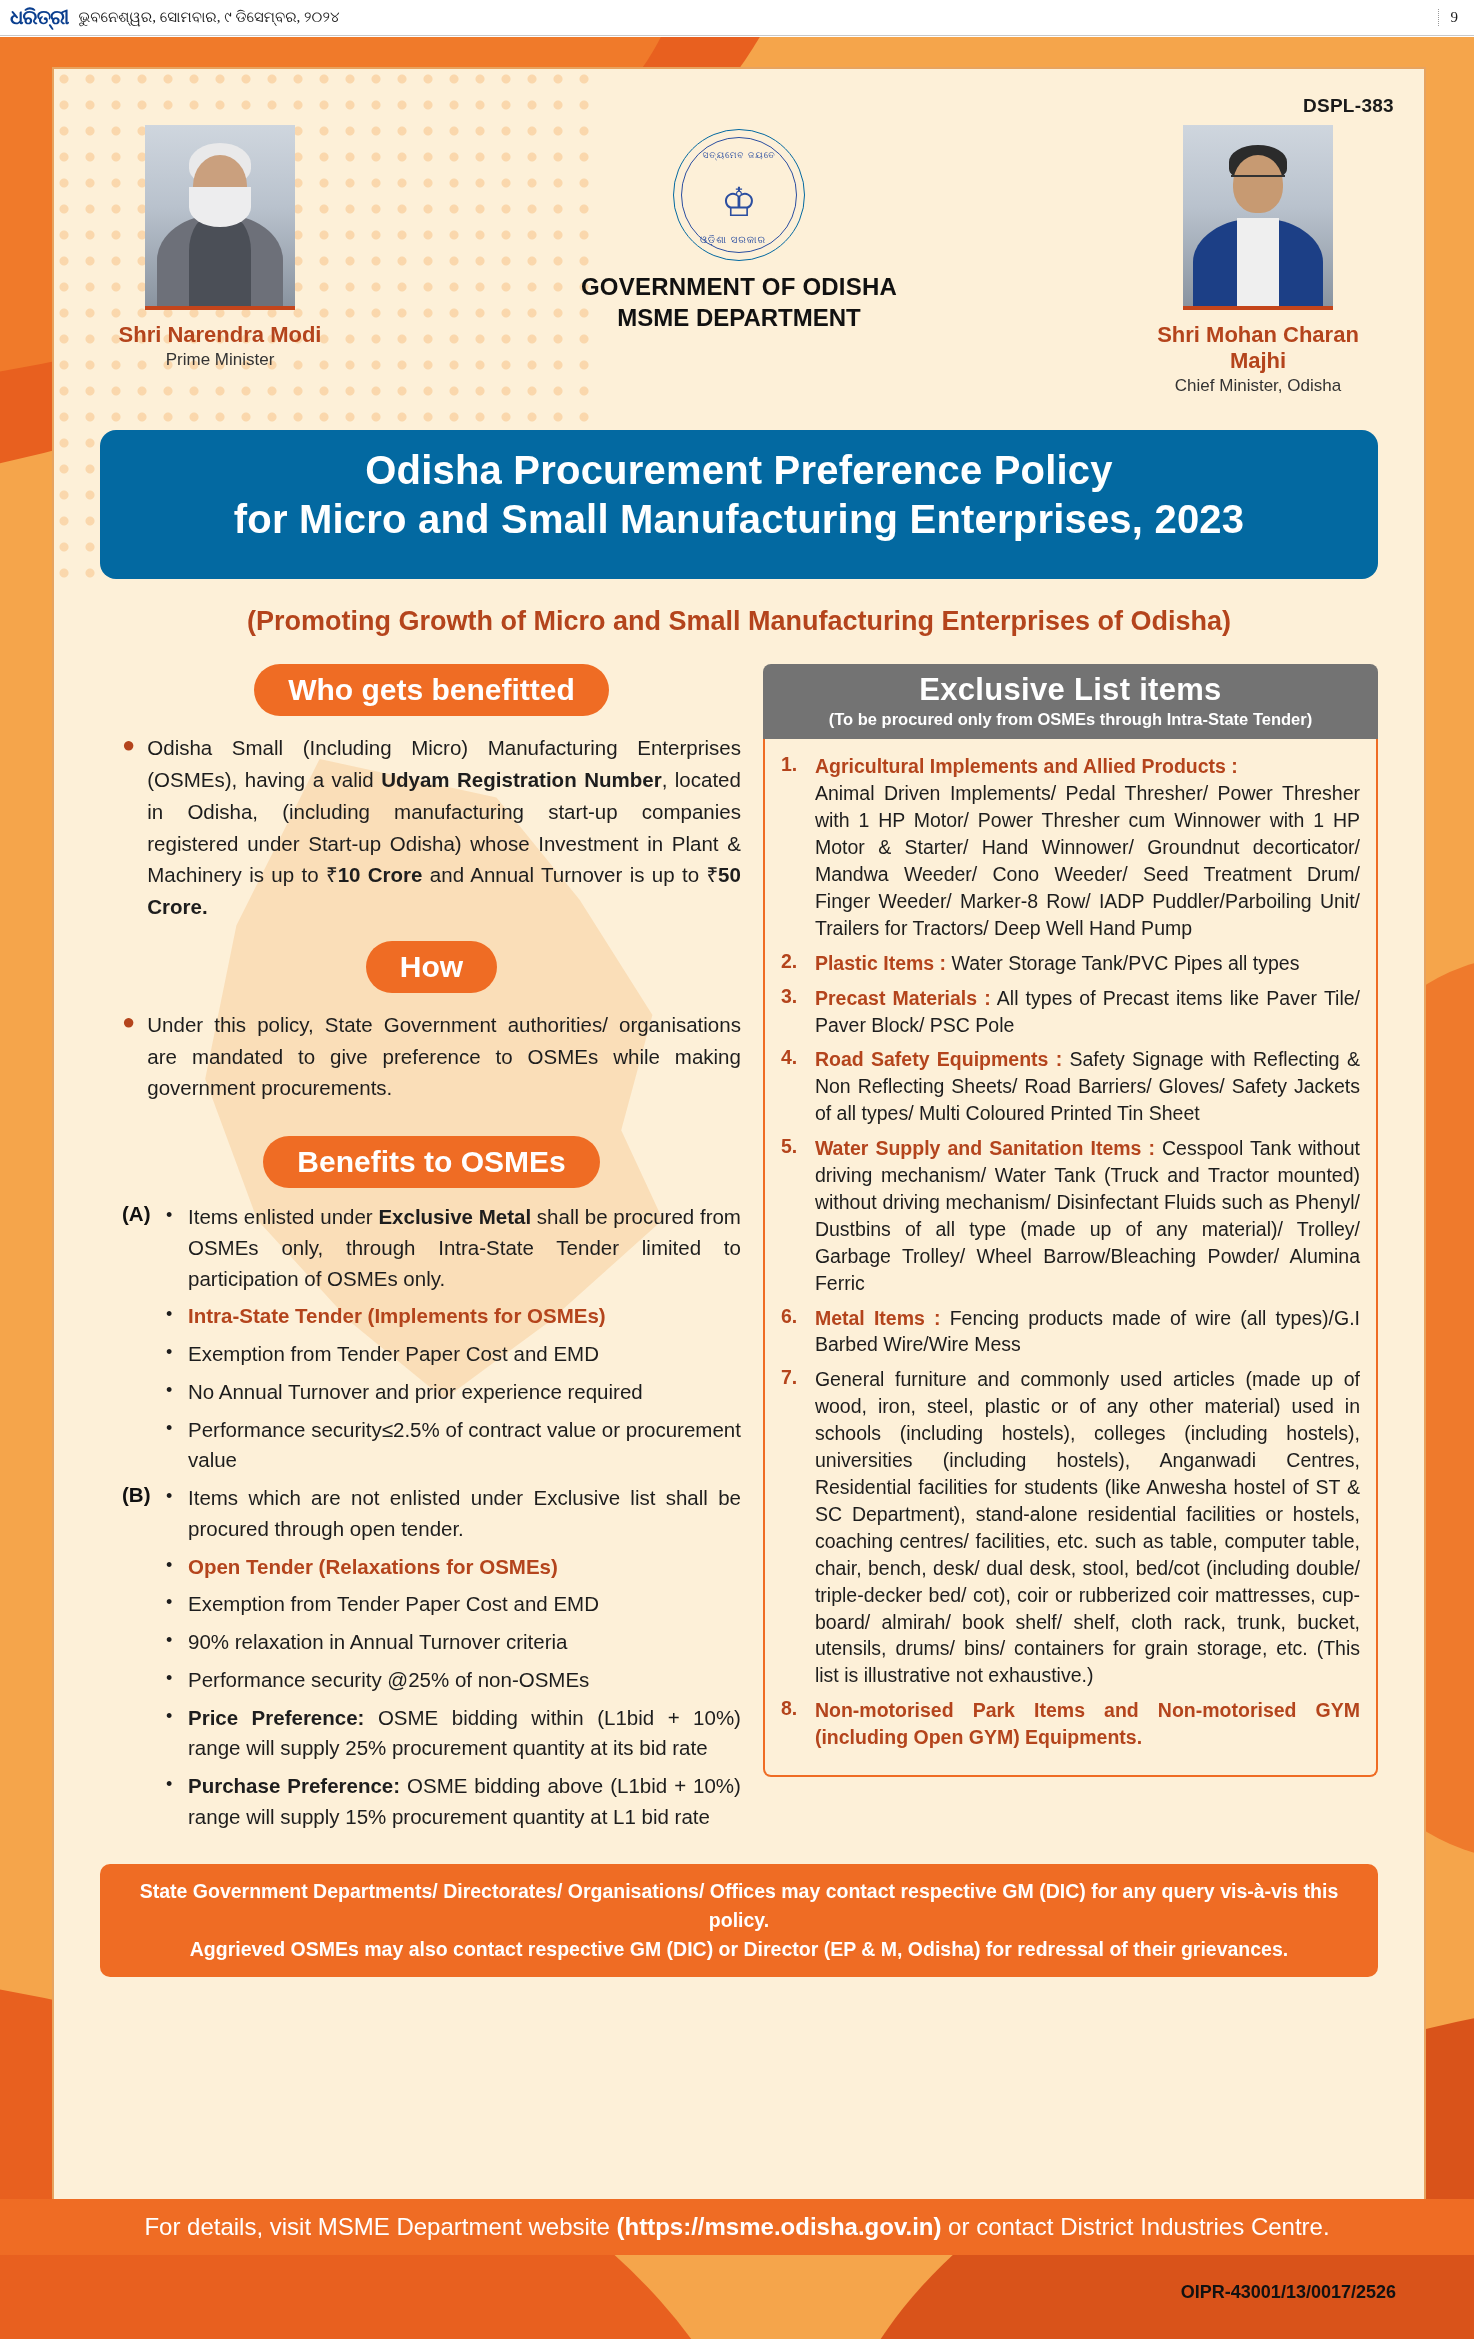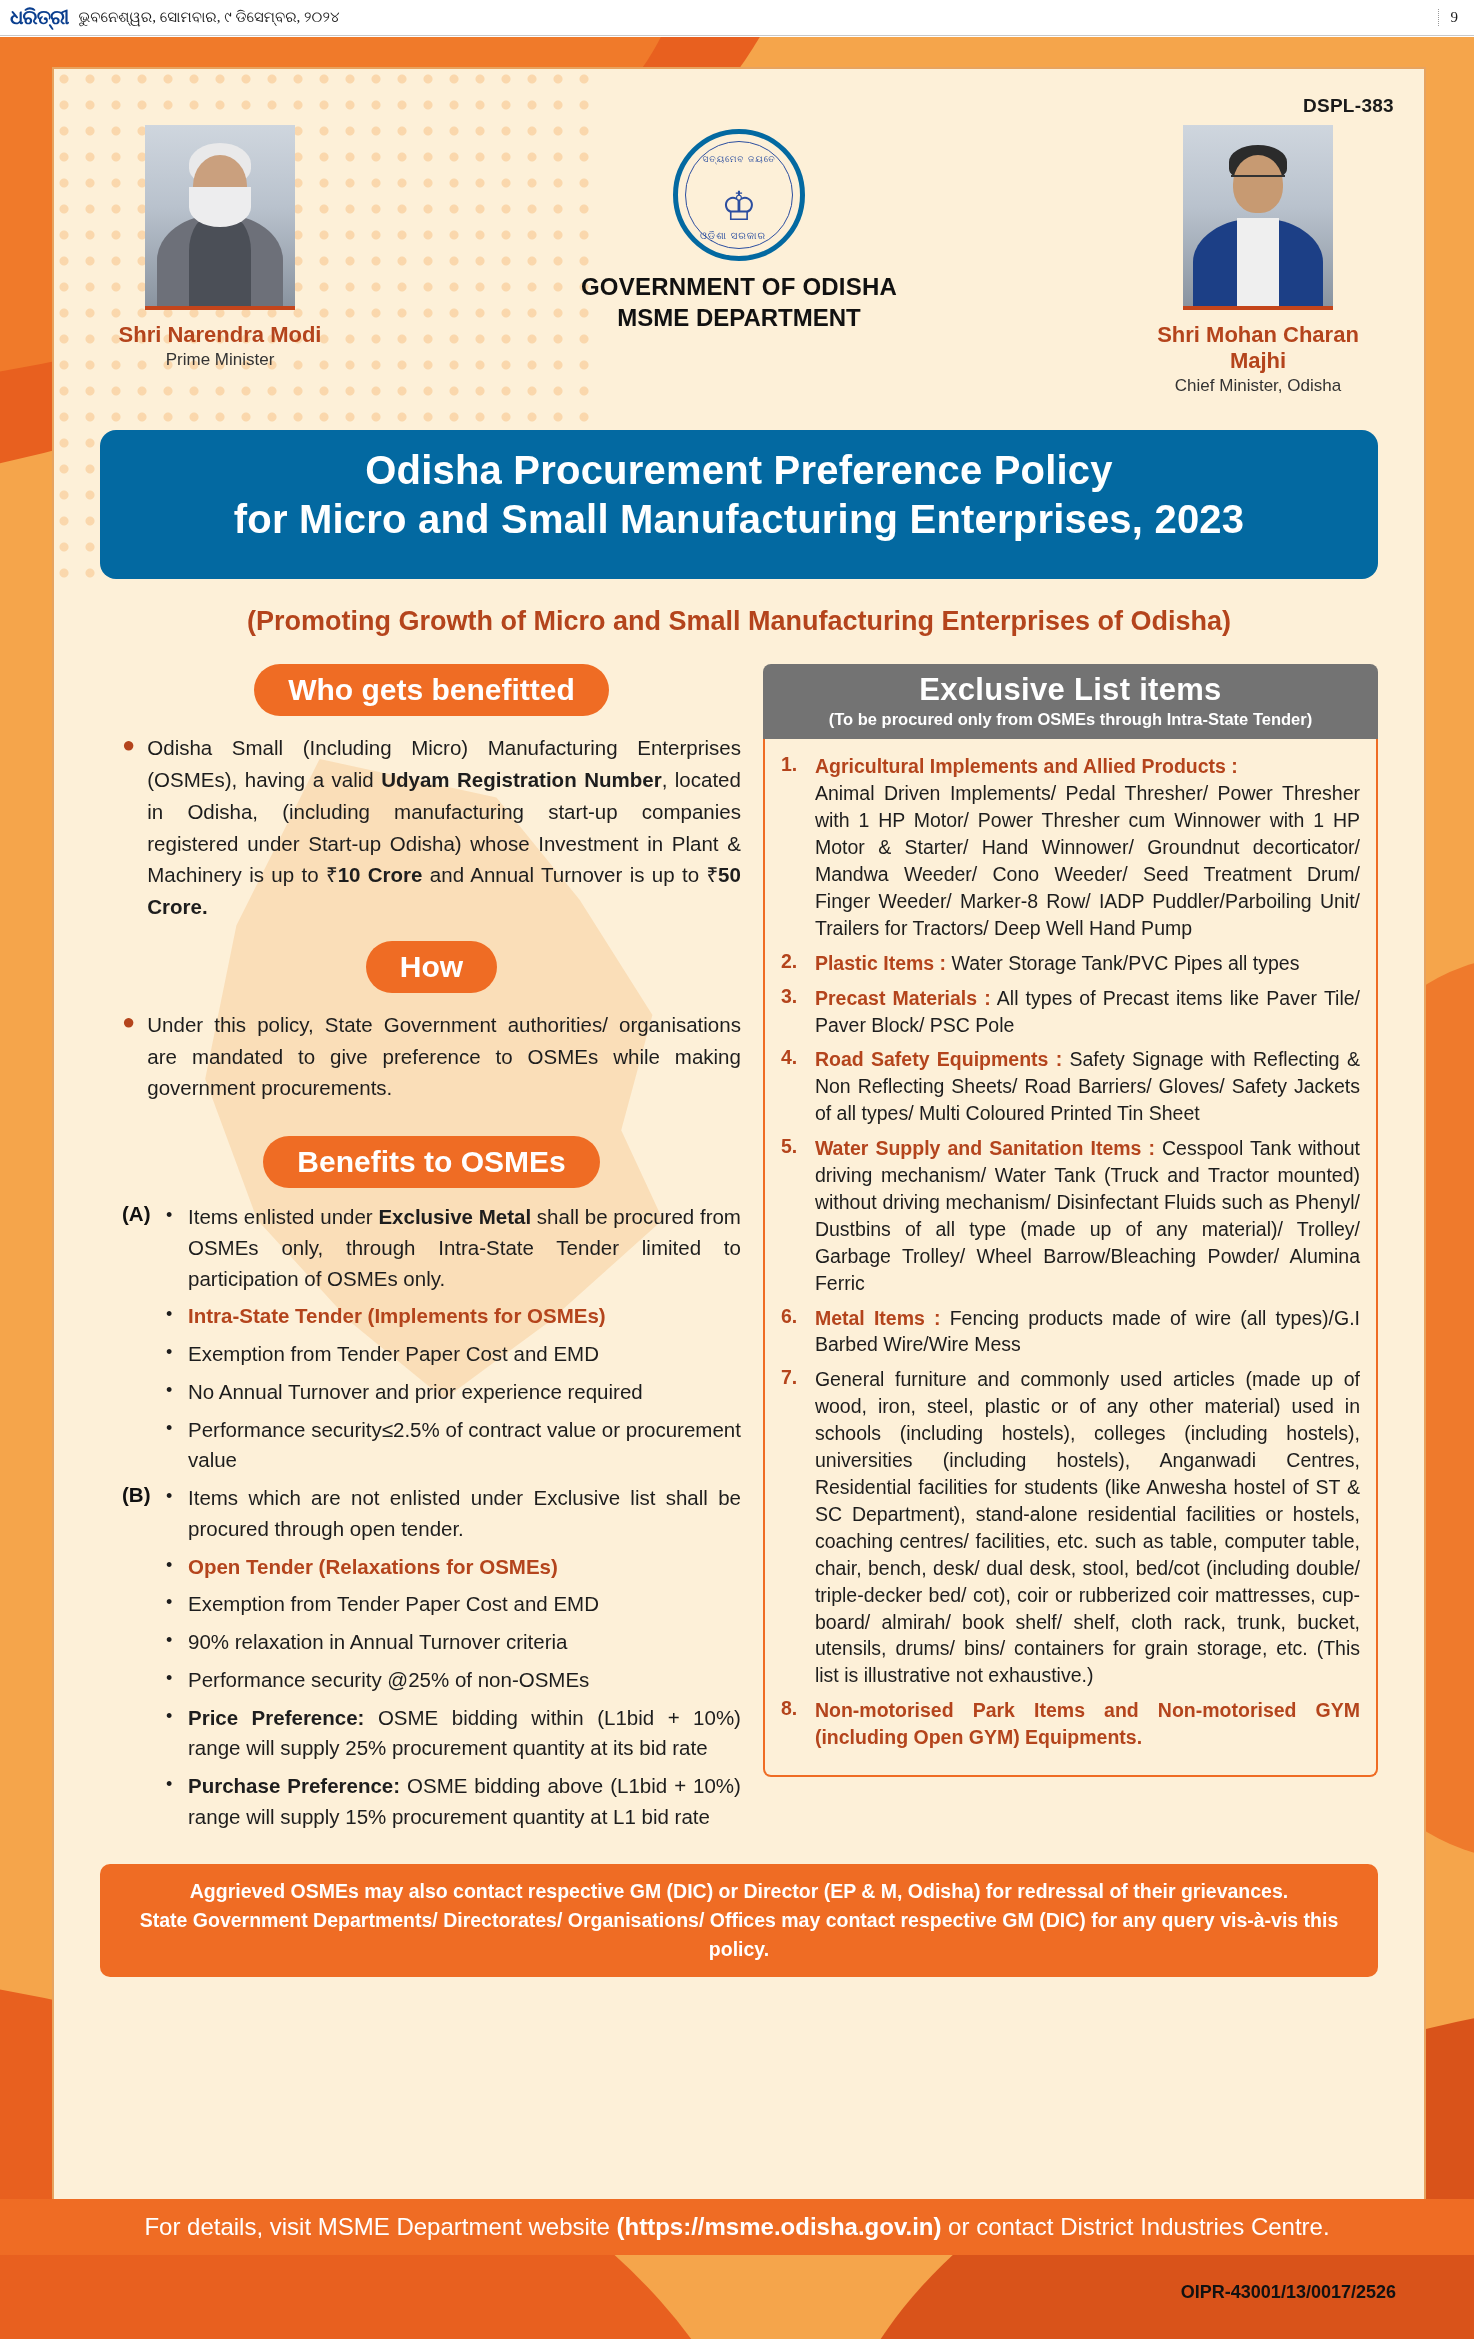--- a/index.html
+++ b/index.html
@@ -165,21 +165,21 @@
   .leader-role {
     font-size: 17px;
     color: #333;
     margin-top: 2px;
   }
 
   .emblem-wrap { text-align: center; width: 440px; padding-top: 4px; }
   .emblem {
     width: 132px; height: 132px;
     margin: 0 auto 12px auto;
-    border: 5px solid #0369a1;
+    border: 1px solid #0369a1;
     border-radius: 50%;
     position: relative;
     color: #2b4ea0;
   }
   .emblem:after {
     content: "";
     position: absolute;
     inset: 7px;
     border: 1px solid #2b4ea0;
     border-radius: 50%;
@@ -552,22 +552,22 @@
             </div>
             <div class="eitem allbold">
               <div class="num">8.</div>
               <div class="etxt">Non-motorised Park Items and Non-motorised GYM (including Open GYM) Equipments.</div>
             </div>
           </div>
       </div>
     </div>
 
     <div class="contact-band">
+      <div>State Government Departments/ Directorates/ Organisations/ Offices may contact respective GM (DIC) for any query vis-à-vis this policy.</div>
       <div>Aggrieved OSMEs may also contact respective GM (DIC) or Director (EP &amp; M, Odisha) for redressal of their grievances.</div>
-      <div>State Government Departments/ Directorates/ Organisations/ Offices may contact respective GM (DIC) for any query vis-à-vis this policy.</div>
     </div>
   </div>
 
   <div class="website-band">
     <span>For details, visit MSME Department website </span><b>(https://msme.odisha.gov.in)</b><span> or contact District Industries Centre.</span>
   </div>
 
   <div class="oipr">OIPR-43001/13/0017/2526</div>
 </div>
 

